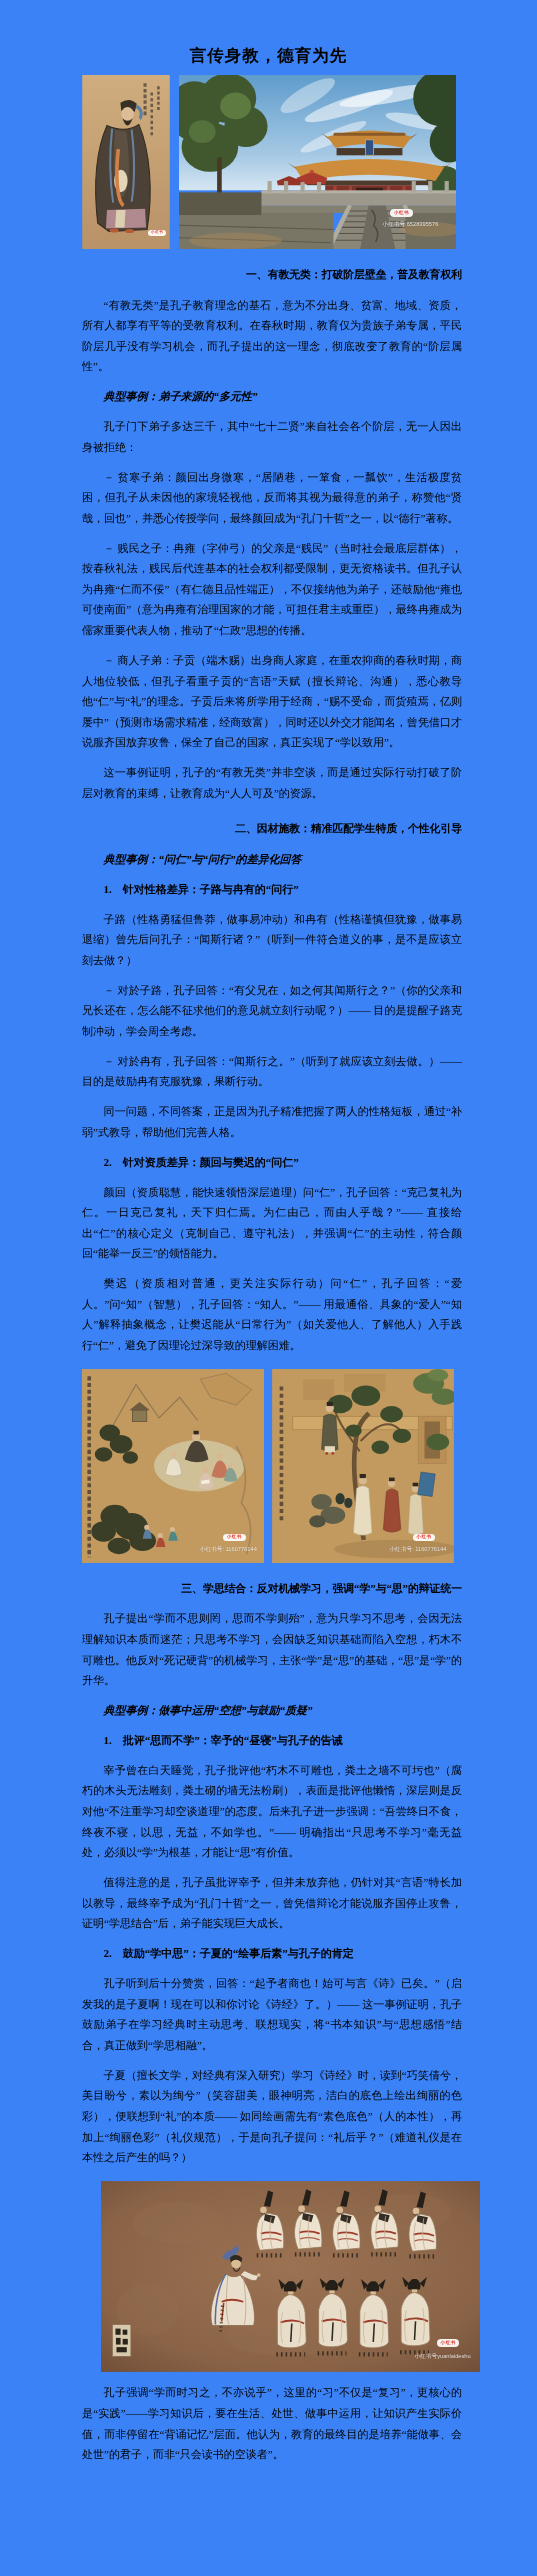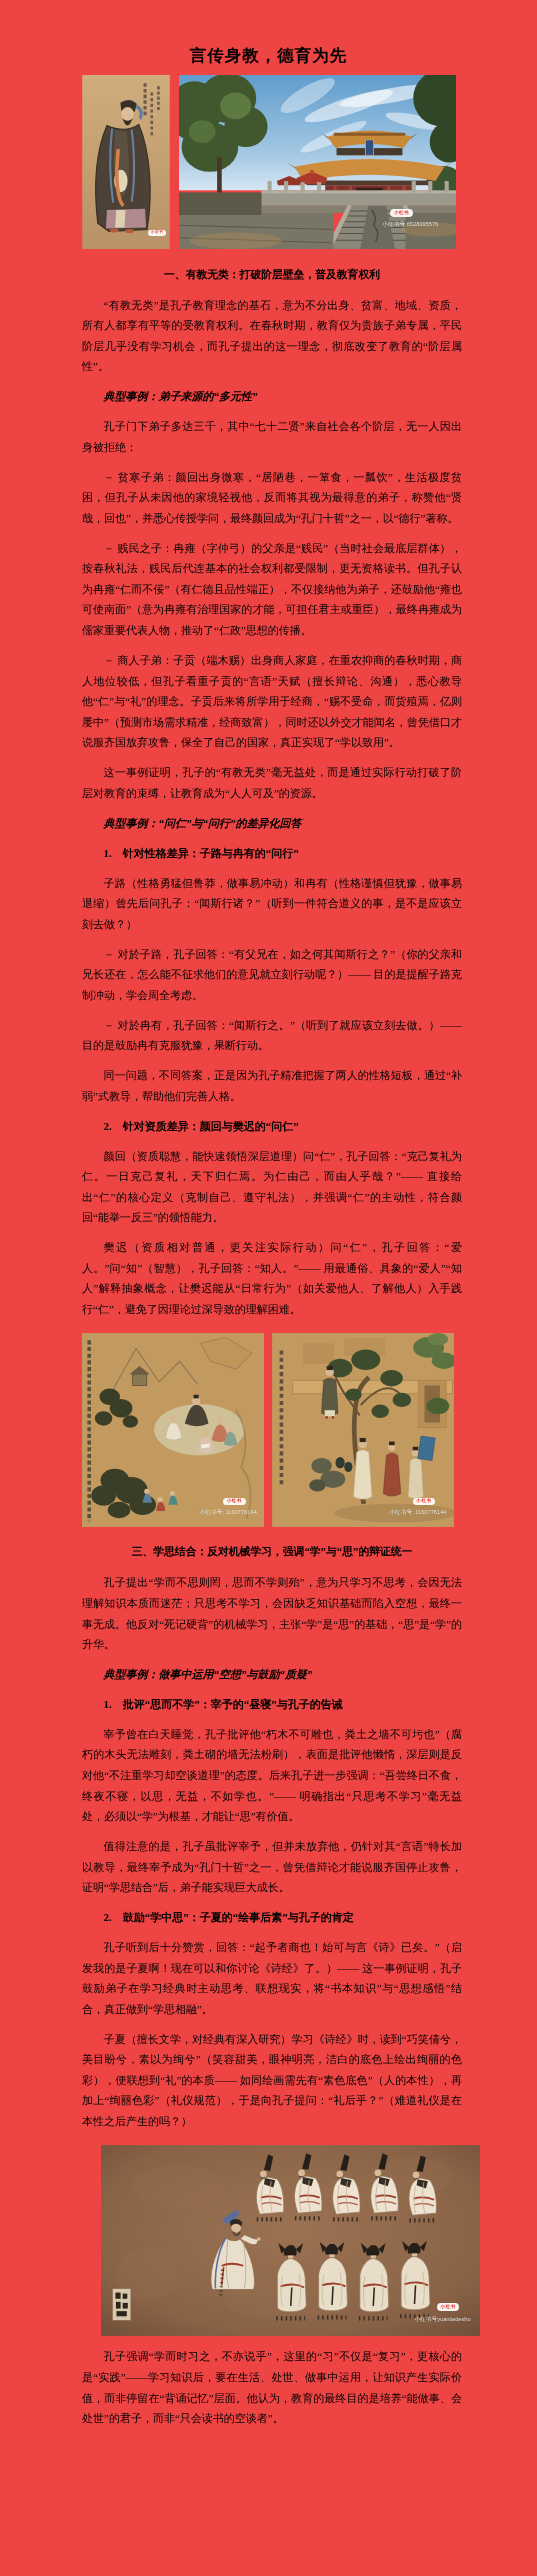--- a/index.html
+++ b/index.html
@@ -1,23 +1,23 @@
 <!DOCTYPE html>
 <html style="font-size:8.2px"><head>
 <meta charset="utf-8">
 <style>
   html,body{margin:0;padding:0;background:#ffffff;}
   body{width:537px;font-family:"Liberation Serif","DejaVu Serif",serif;color:#000;}
-  .page{width:537px;height:2576px;overflow:hidden;background:#ef4444;position:relative;}
+  .page{width:537px;height:2576px;overflow:hidden;background:#3b82f6;position:relative;}
   .doc-title{margin:45px 0 7.2px 0;text-align:center;font-size:16.5px;font-weight:bold;letter-spacing:1px;}
   .content{margin-left:82px;width:380px;}
   .imgrow{display:flex;gap:8.8px;margin:8.2px 0 5.2px 0;}
   figure{margin:0;position:relative;line-height:0;}
   figure svg{display:block;}
-  h2.sec{ text-align:center;font-size:10.8px;font-weight:bold;margin:17.5px 0 12.4px 0;line-height:15.5px;}
+  h2.sec{ text-align:right;font-size:10.8px;font-weight:bold;margin:17.5px 0 12.4px 0;line-height:15.5px;}
   p.body{font-size:11px;line-height:20.6px;text-align:justify;text-indent:21.6px;margin:9.3px 0;}
   p.case{font-weight:bold;font-style:italic;}
   p.numbered{font-weight:bold;font-family:Liberation Serif, serif;}
   .wm-pill{position:absolute;background:rgba(255,255,255,0.92);color:#e0382e;
     font-family:"Liberation Sans","DejaVu Sans",sans-serif;font-weight:bold;border-radius:4.6px;
     font-size:4.6px;line-height:6.7px;padding:0.5px 3.6px;letter-spacing:0.5px;}
   .wm-pill.sm{font-size:3.6px;line-height:5.2px;padding:0.5px 2.6px;border-radius:3.6px;}
   .wm-text{position:absolute;color:rgba(255,255,255,0.82);
     font-family:"Liberation Sans","DejaVu Sans",sans-serif;font-size:5.7px;line-height:7.2px;white-space:nowrap;
     text-shadow:0 0 1px rgba(0,0,0,0.25);}
@@ -166,22 +166,23 @@
       </figure>
     </div>
 
     <h2 class="sec">一、有教无类：打破阶层壁垒，普及教育权利</h2>
     <p class="body">“有教无类”是孔子教育理念的基石，意为不分出身、贫富、地域、资质，所有人都享有平等的受教育权利。在春秋时期，教育仅为贵族子弟专属，平民阶层几乎没有学习机会，而孔子提出的这一理念，彻底改变了教育的“阶层属性”。</p>
     <p class="body case">典型事例：弟子来源的“多元性”</p>
     <p class="body">孔子门下弟子多达三千，其中“七十二贤”来自社会各个阶层，无一人因出身被拒绝：</p>
     <p class="body">－ 贫寒子弟：颜回出身微寒，“居陋巷，一箪食，一瓢饮”，生活极度贫困，但孔子从未因他的家境轻视他，反而将其视为最得意的弟子，称赞他“贤哉，回也”，并悉心传授学问，最终颜回成为“孔门十哲”之一，以“德行”著称。</p>
     <p class="body">－ 贱民之子：冉雍（字仲弓）的父亲是“贱民”（当时社会最底层群体），按春秋礼法，贱民后代连基本的社会权利都受限制，更无资格读书。但孔子认为冉雍“仁而不佞”（有仁德且品性端正），不仅接纳他为弟子，还鼓励他“雍也可使南面”（意为冉雍有治理国家的才能，可担任君主或重臣），最终冉雍成为儒家重要代表人物，推动了“仁政”思想的传播。</p>
     <p class="body">－ 商人子弟：子贡（端木赐）出身商人家庭，在重农抑商的春秋时期，商人地位较低，但孔子看重子贡的“言语”天赋（擅长辩论、沟通），悉心教导他“仁”与“礼”的理念。子贡后来将所学用于经商，“赐不受命，而货殖焉，亿则屡中”（预测市场需求精准，经商致富），同时还以外交才能闻名，曾凭借口才说服齐国放弃攻鲁，保全了自己的国家，真正实现了“学以致用”。</p>
-    <p class="body">这一事例证明，孔子的“有教无类”毫无益处，而是通过实际行动打破了阶层对教育的束缚，让教育成为“人人可及”的资源。</p>
-
+    <p class="body">这一事例证明，孔子的“有教无类”并非空谈，而是通过实际行动打破了阶层对教育的束缚，让教育成为“人人可及”的资源。</p>
+
+    <h2 class="sec">二、因材施教：精准匹配学生特质，个性化引导</h2>
     <p class="body case">典型事例：“问仁”与“问行”的差异化回答</p>
     <p class="body numbered">1.　针对性格差异：子路与冉有的“问行”</p>
     <p class="body">子路（性格勇猛但鲁莽，做事易冲动）和冉有（性格谨慎但犹豫，做事易退缩）曾先后问孔子：“闻斯行诸？”（听到一件符合道义的事，是不是应该立刻去做？）</p>
     <p class="body">－ 对於子路，孔子回答：“有父兄在，如之何其闻斯行之？”（你的父亲和兄长还在，怎么能不征求他们的意见就立刻行动呢？）—— 目的是提醒子路克制冲动，学会周全考虑。</p>
     <p class="body">－ 对於冉有，孔子回答：“闻斯行之。”（听到了就应该立刻去做。）—— 目的是鼓励冉有克服犹豫，果断行动。</p>
     <p class="body">同一问题，不同答案，正是因为孔子精准把握了两人的性格短板，通过“补弱”式教导，帮助他们完善人格。</p>
     <p class="body numbered">2.　针对资质差异：颜回与樊迟的“问仁”</p>
     <p class="body">颜回（资质聪慧，能快速领悟深层道理）问“仁”，孔子回答：“克己复礼为仁。一日克己复礼，天下归仁焉。为仁由己，而由人乎哉？”—— 直接给出“仁”的核心定义（克制自己、遵守礼法），并强调“仁”的主动性，符合颜回“能举一反三”的领悟能力。</p>
     <p class="body">樊迟（资质相对普通，更关注实际行动）问“仁”，孔子回答：“爱人。”问“知”（智慧），孔子回答：“知人。”—— 用最通俗、具象的“爱人”“知人”解释抽象概念，让樊迟能从“日常行为”（如关爱他人、了解他人）入手践行“仁”，避免了因理论过深导致的理解困难。</p>
 
@@ -305,21 +306,21 @@
               <ellipse cx="148" cy="260" rx="8" ry="10" fill="#2f3a30"></ellipse>
           </g>
           <ellipse cx="240" cy="350" rx="120" ry="18" fill="#8a6a40" opacity="0.3"></ellipse>
         </svg>
         <span class="wm-pill" style="right:18.5px;bottom:21.6px;">小红书</span>
         <span class="wm-text" style="right:7.2px;bottom:10.3px;">小红书号: 1160776144</span>
       </figure>
     </div>
 
     <h2 class="sec">三、学思结合：反对机械学习，强调“学”与“思”的辩证统一</h2>
-    <p class="body">孔子提出“学而不思则罔，思而不学则殆”，意为只学习不思考，会因无法理解知识本质而迷茫；只思考不学习，会因缺乏知识基础而陷入空想，最终一事无成。他反对“死记硬背”的机械学习，主张“学”是“思”的基础，“思”是“学”的升华。</p>
+    <p class="body">孔子提出“学而不思则罔，思而不学则殆”，意为只学习不思考，会因无法理解知识本质而迷茫；只思考不学习，会因缺乏知识基础而陷入空想，朽木不可雕也。他反对“死记硬背”的机械学习，主张“学”是“思”的基础，“思”是“学”的升华。</p>
     <p class="body case">典型事例：做事中运用“空想”与鼓励“质疑”</p>
     <p class="body numbered">1.　批评“思而不学”：宰予的“昼寝”与孔子的告诫</p>
     <p class="body">宰予曾在白天睡觉，孔子批评他“朽木不可雕也，粪土之墙不可圬也”（腐朽的木头无法雕刻，粪土砌的墙无法粉刷），表面是批评他懒惰，深层则是反对他“不注重学习却空谈道理”的态度。后来孔子进一步强调：“吾尝终日不食，终夜不寝，以思，无益，不如学也。”—— 明确指出“只思考不学习”毫无益处，必须以“学”为根基，才能让“思”有价值。</p>
     <p class="body">值得注意的是，孔子虽批评宰予，但并未放弃他，仍针对其“言语”特长加以教导，最终宰予成为“孔门十哲”之一，曾凭借辩论才能说服齐国停止攻鲁，证明“学思结合”后，弟子能实现巨大成长。</p>
     <p class="body numbered">2.　鼓励“学中思”：子夏的“绘事后素”与孔子的肯定</p>
     <p class="body">孔子听到后十分赞赏，回答：“起予者商也！始可与言《诗》已矣。”（启发我的是子夏啊！现在可以和你讨论《诗经》了。）—— 这一事例证明，孔子鼓励弟子在学习经典时主动思考、联想现实，将“书本知识”与“思想感悟”结合，真正做到“学思相融”。</p>
     <p class="body">子夏（擅长文学，对经典有深入研究）学习《诗经》时，读到“巧笑倩兮，美目盼兮，素以为绚兮”（笑容甜美，眼神明亮，洁白的底色上绘出绚丽的色彩），便联想到“礼”的本质—— 如同绘画需先有“素色底色”（人的本性），再加上“绚丽色彩”（礼仪规范），于是向孔子提问：“礼后乎？”（难道礼仪是在本性之后产生的吗？）</p>
 
     <figure class="teach-fig" style="width:379px;height:191px;">
       <svg viewBox="0 0 735 370" width="379" height="191">

